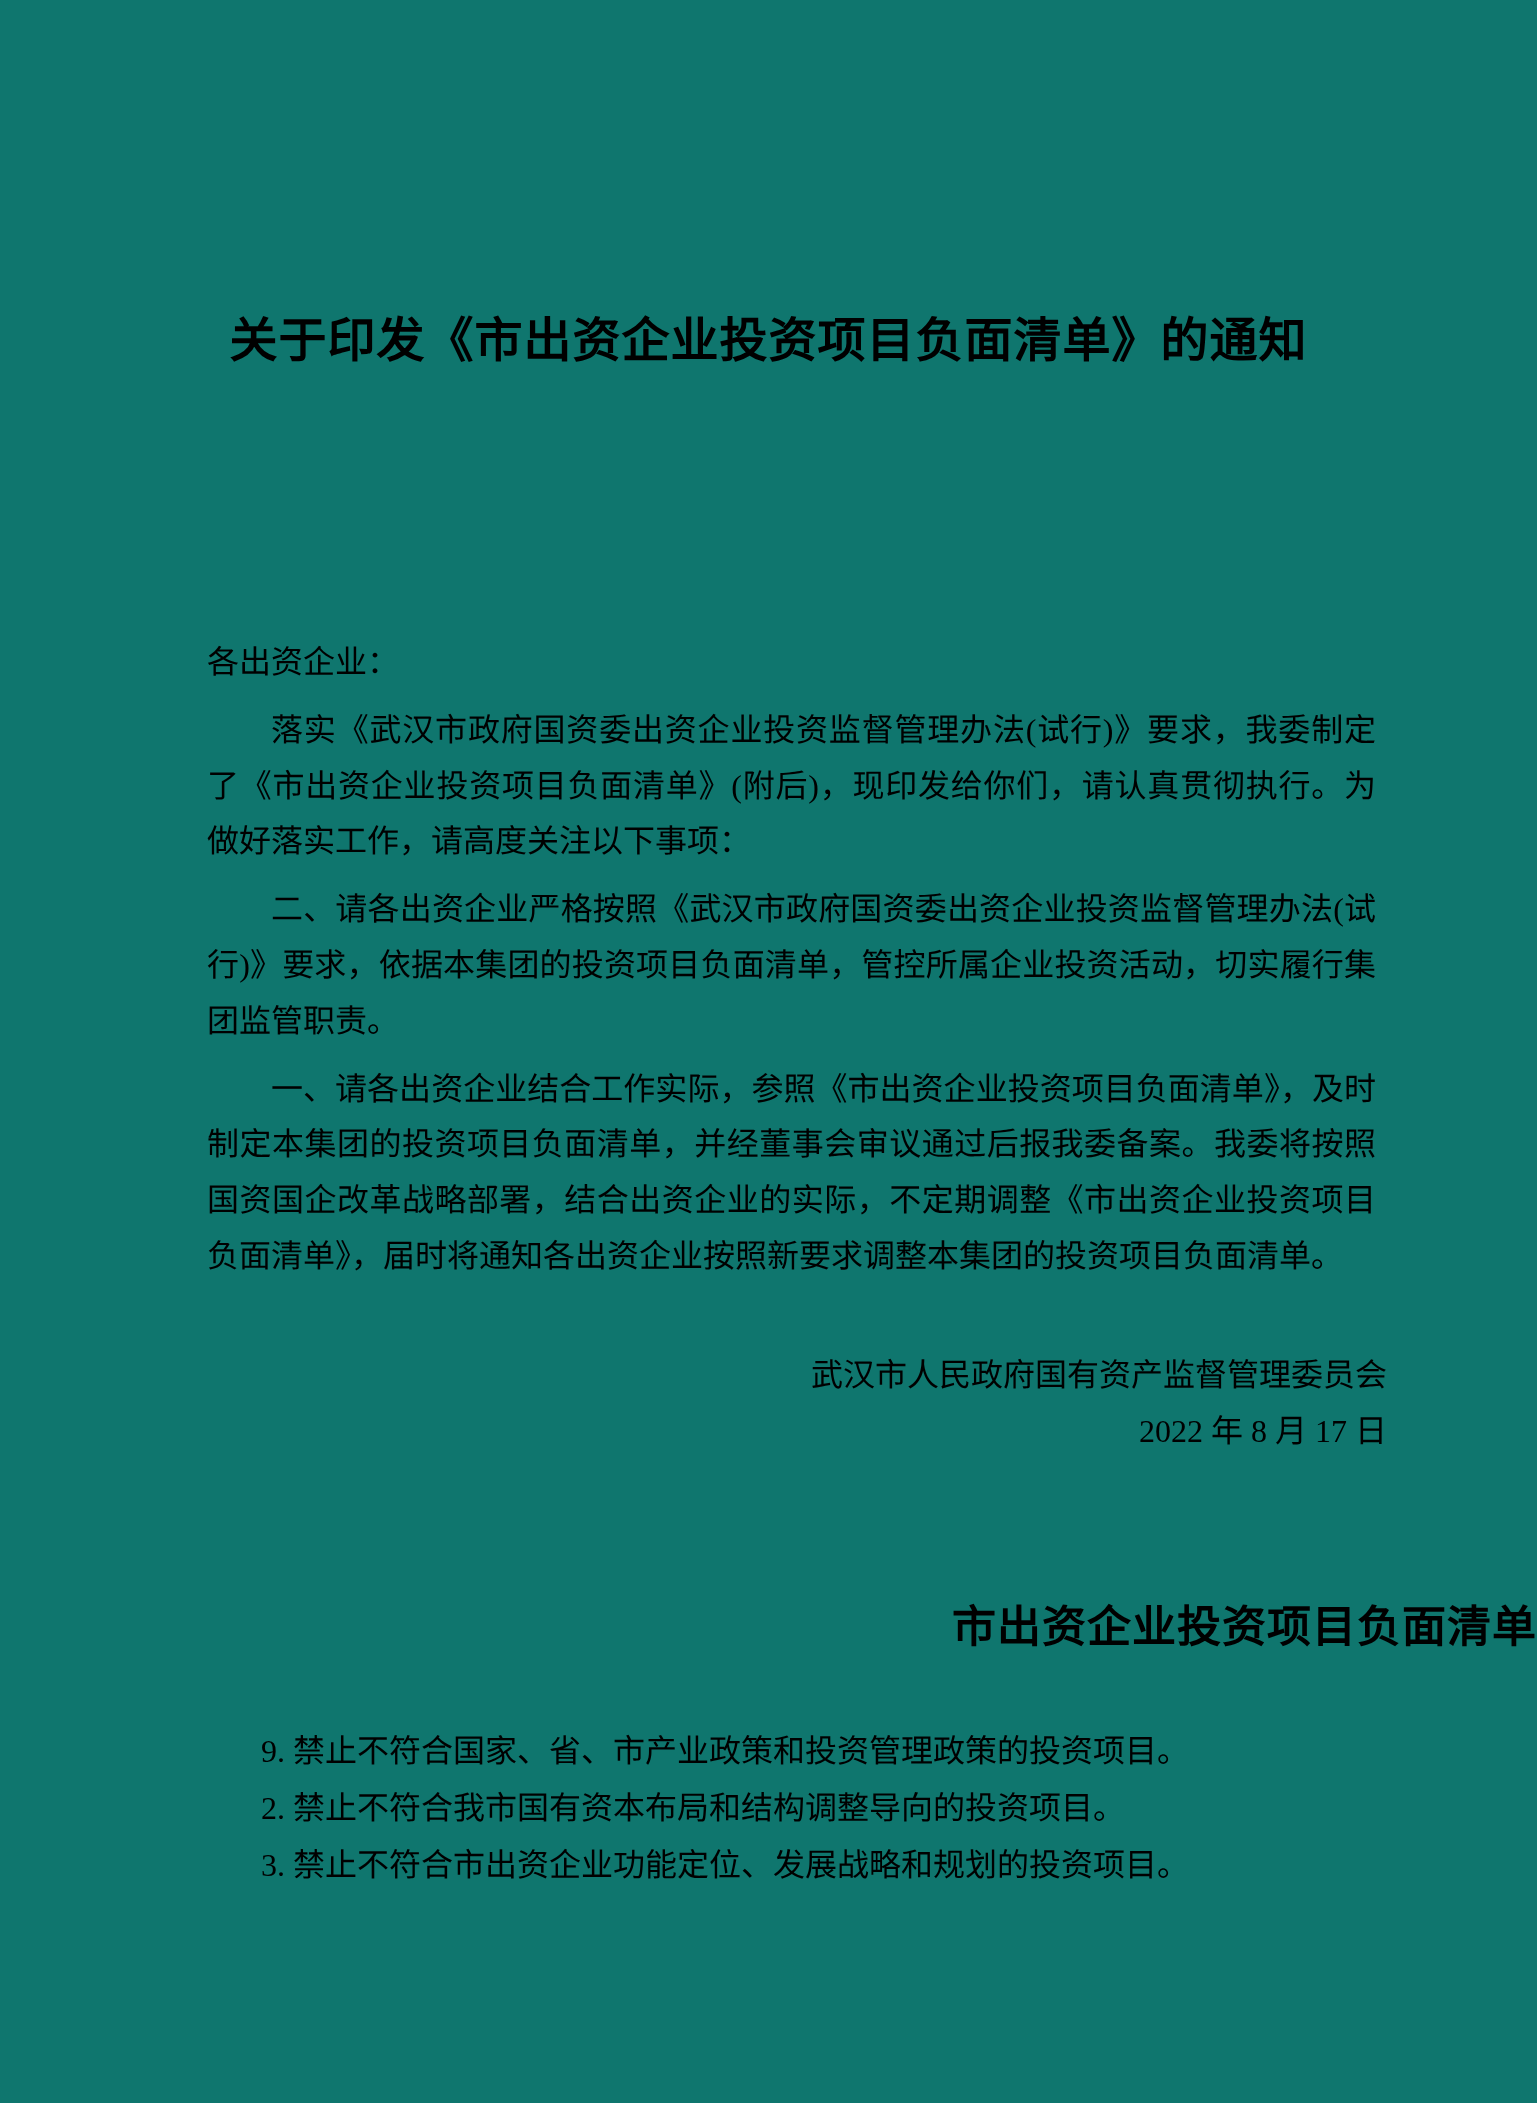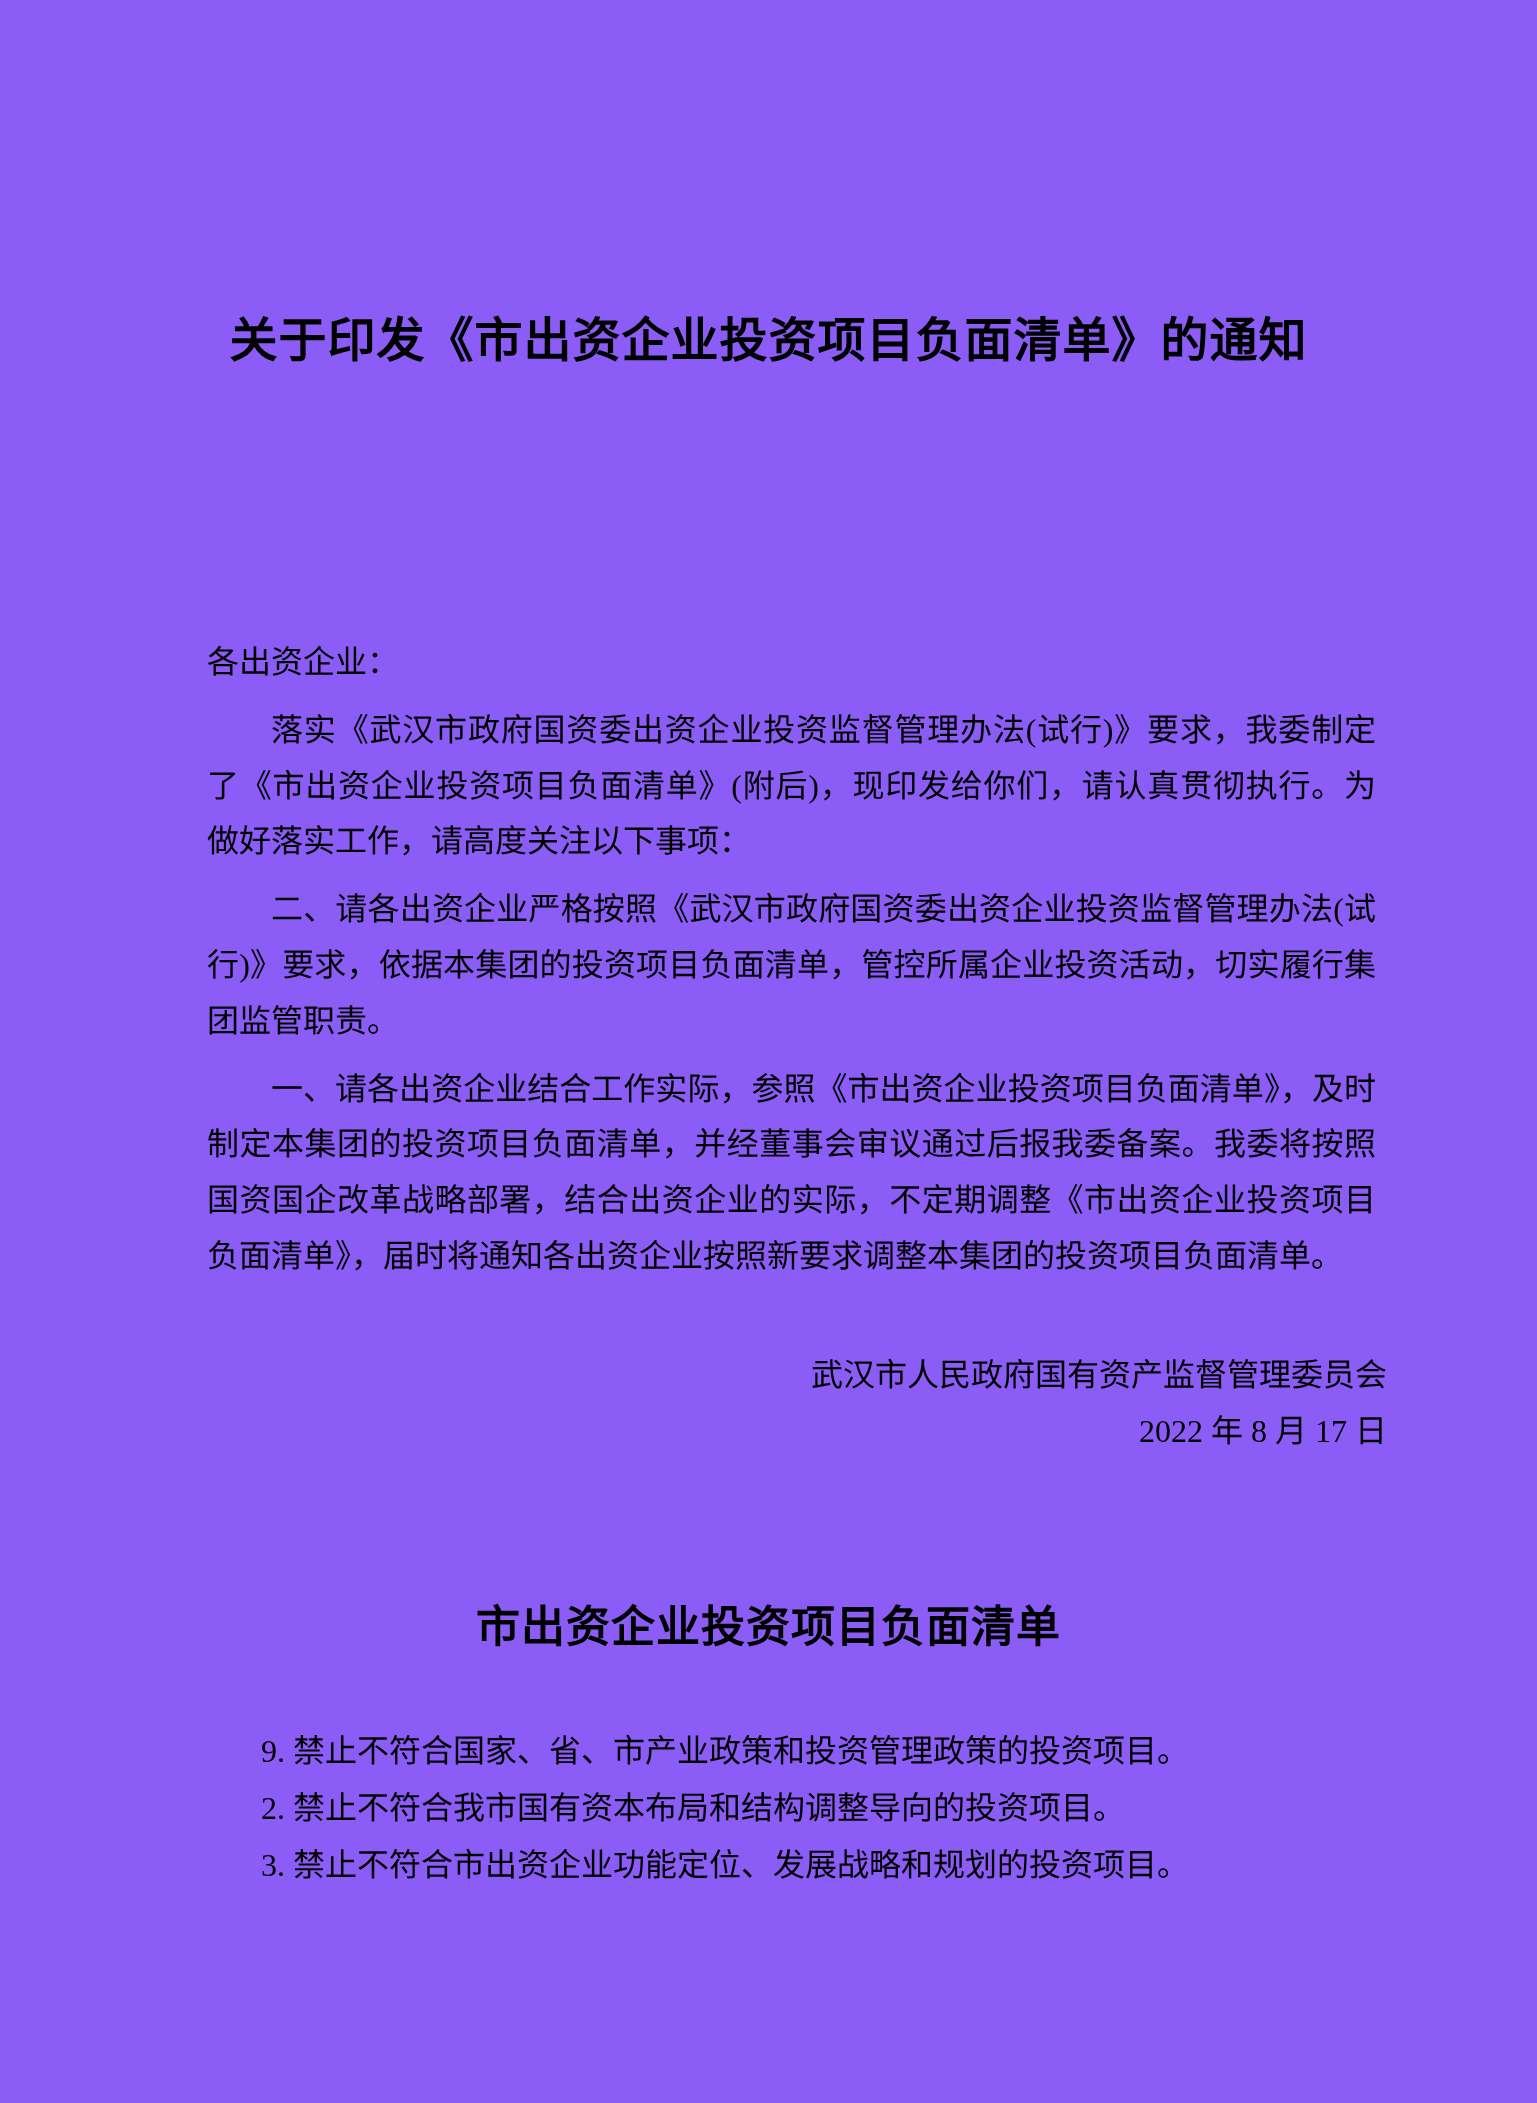--- a/index.html
+++ b/index.html
@@ -4,21 +4,21 @@
 <style>
   html, body {
     margin: 0;
     padding: 0;
     background: #ffffff;
   }
   .page {
     position: relative;
     width: 1537px;
     height: 2103px;
-    background: #8b5cf6;
+    background: #0f766e;
     color: #000000;
     font-family: "Liberation Serif", "DejaVu Serif", serif;
     overflow: hidden;
   }
   .doc-title {
     position: absolute;
     top: 310px;
     left: 0;
     width: 100%;
     margin: 0;
@@ -59,21 +59,21 @@
     text-align: right;
     font-size: 32px;
     line-height: 56px;
   }
   .attachment-title {
     position: absolute;
     top: 1598px;
     left: 0;
     width: 100%;
     margin: 0;
-    text-align: center;
+    text-align: right;
     font-size: 44px;
     font-weight: bold;
     letter-spacing: 1px;
     line-height: 60px;
   }
   .attachment-list {
     position: absolute;
     left: 195px;
     top: 1723px;
     width: 1193px;

